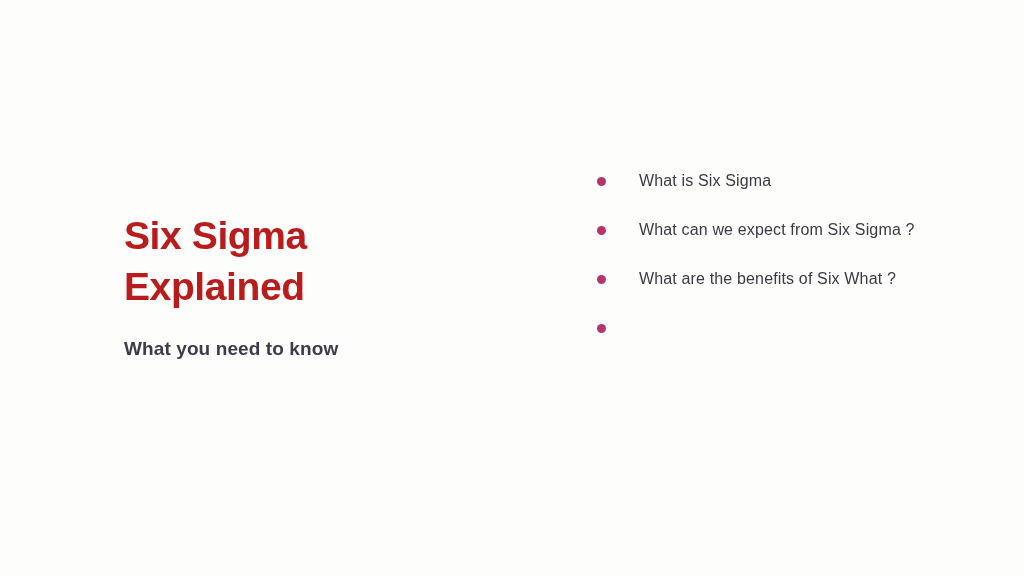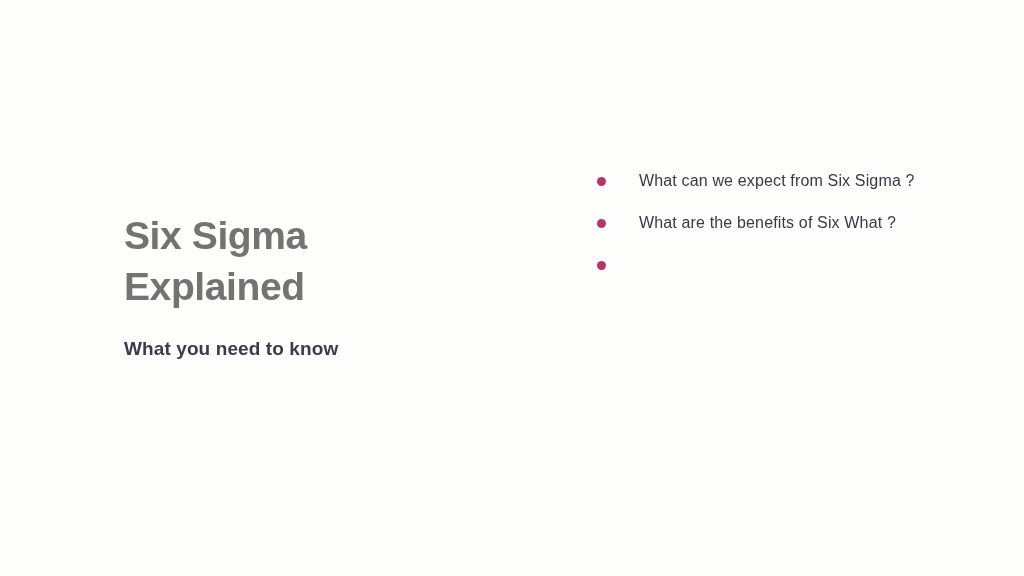--- a/index.html
+++ b/index.html
@@ -30,21 +30,21 @@
     width: 420px;
   }
 
   #slide-title {
     margin: 0;
     font-family: "Liberation Sans", sans-serif;
     font-size: 39px;
     font-weight: bold;
     line-height: 51px;
     letter-spacing: -0.4px;
-    color: #737373;
+    color: #b91c1c;
     white-space: pre-line;
   }
 
   #slide-subtitle {
     margin: 0;
     padding-top: 24px;
     font-family: "Liberation Sans", sans-serif;
     font-size: 19px;
     font-weight: bold;
     line-height: 26px;
@@ -64,21 +64,21 @@
   }
 
   .agenda-item {
     position: relative;
     display: block;
     padding-left: 45px;
     margin: 0;
   }
 
   .agenda-item + .agenda-item {
-    margin-top: 12px;
+    margin-top: 19px;
   }
 
   .agenda-bullet {
     position: absolute;
     left: 3px;
     top: 11px;
     width: 9px;
     height: 9px;
     border-radius: 50%;
     background: #b5356a;
@@ -101,20 +101,24 @@
 <div id="slide">
 
   <div id="title-block">
     <h1 id="slide-title">Six Sigma
 Explained</h1>
     <p id="slide-subtitle">What you need to know</p>
   </div>
 
   <ul id="agenda-list">
 
+    <li class="agenda-item">
+      <span class="agenda-bullet"></span>
+      <span class="agenda-label">What is Six Sigma</span>
+    </li>
 
     <li class="agenda-item">
       <span class="agenda-bullet"></span>
       <span class="agenda-label">What can we expect from Six Sigma ?</span>
     </li>
 
     <li class="agenda-item">
       <span class="agenda-bullet"></span>
       <span class="agenda-label">What are the benefits of Six What ?</span>
     </li>

